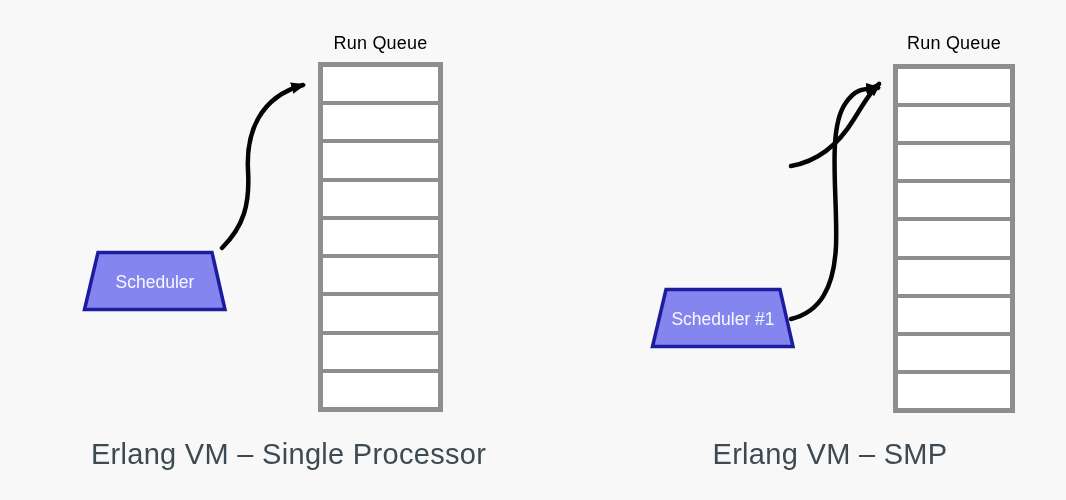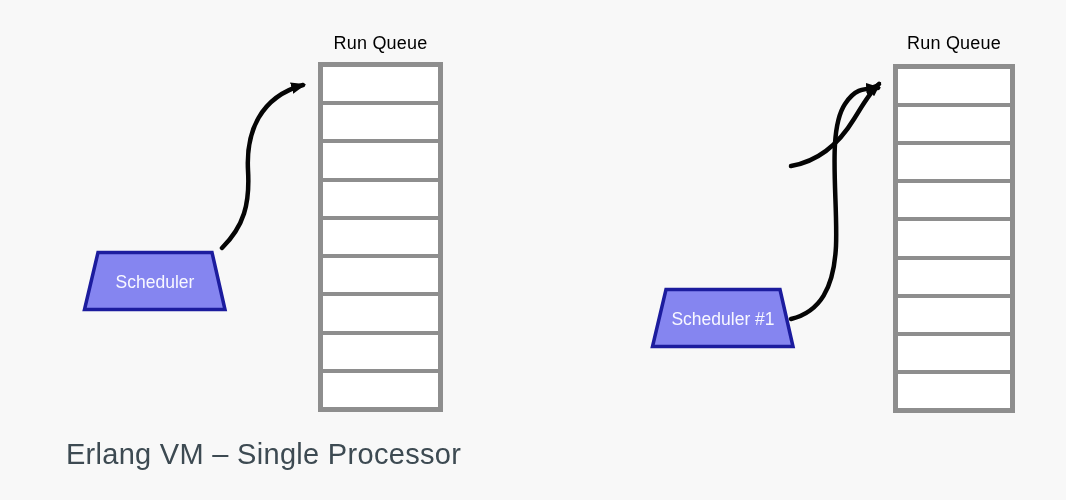--- a/index.html
+++ b/index.html
@@ -93,21 +93,21 @@
       <div class="queue-cell"></div>
     </div>
 
   <div class="scheduler" style="left:82px;top:221px;margin-top:29px;">
     <svg width="146" height="62" viewBox="0 0 146 62">
       <polygon points="16,2.5 130,2.5 143,59.5 2.5,59.5"></polygon>
     </svg>
     <div class="scheduler-label">Scheduler</div>
   </div>
 
-  <div class="caption" style="left:0;width:527px;">Erlang VM – Single Processor</div>
+  <div class="caption" style="left:0;width:527px;padding-left:25px;">Erlang VM – Single Processor</div>
 
   <div class="rq-label" style="left:893px;top:33px;width:122px;">Run Queue</div>
 
   <div class="queue" style="left:893px;top:64px;width:122px;height:349px;">
       <div class="queue-cell"></div>
       <div class="queue-cell"></div>
       <div class="queue-cell"></div>
       <div class="queue-cell"></div>
       <div class="queue-cell"></div>
       <div class="queue-cell"></div>
@@ -117,20 +117,21 @@
     </div>
 
 
   <div class="scheduler" style="left:650px;top:287px;">
     <svg width="146" height="62" viewBox="0 0 146 62">
       <polygon points="16,2.5 130,2.5 143,59.5 2.5,59.5"></polygon>
     </svg>
     <div class="scheduler-label">Scheduler #1</div>
   </div>
 
+  <div class="caption" style="left:597px;width:466px;">Erlang VM – SMP</div>
 
   <svg class="arrows" width="1066" height="500" viewBox="0 0 1066 500">
     <defs>
       <marker id="ah" viewBox="0 0 14 11" markerWidth="15" markerHeight="12" refX="11" refY="5.5" orient="auto" markerUnits="userSpaceOnUse">
         <path class="arrowhead" d="M0,0 L14,5.5 L0,11 Z"></path>
       </marker>
     </defs>
     <path class="arrow-path" marker-end="url(#ah)" d="M 222 248 C 244 226, 250 204, 248 170 C 246 132, 260 97, 303 85"></path>
     <path class="arrow-path" marker-end="url(#ah)" d="M 791 166 C 820 161, 840 142, 854 119 C 864 103, 870 92, 879 84"></path>
     <path class="arrow-path" marker-end="url(#ah)" d="M 791 319 C 820 312, 834 288, 836 246 C 838 198, 827 131, 845 104 C 855 89, 862 89, 878 88"></path>

